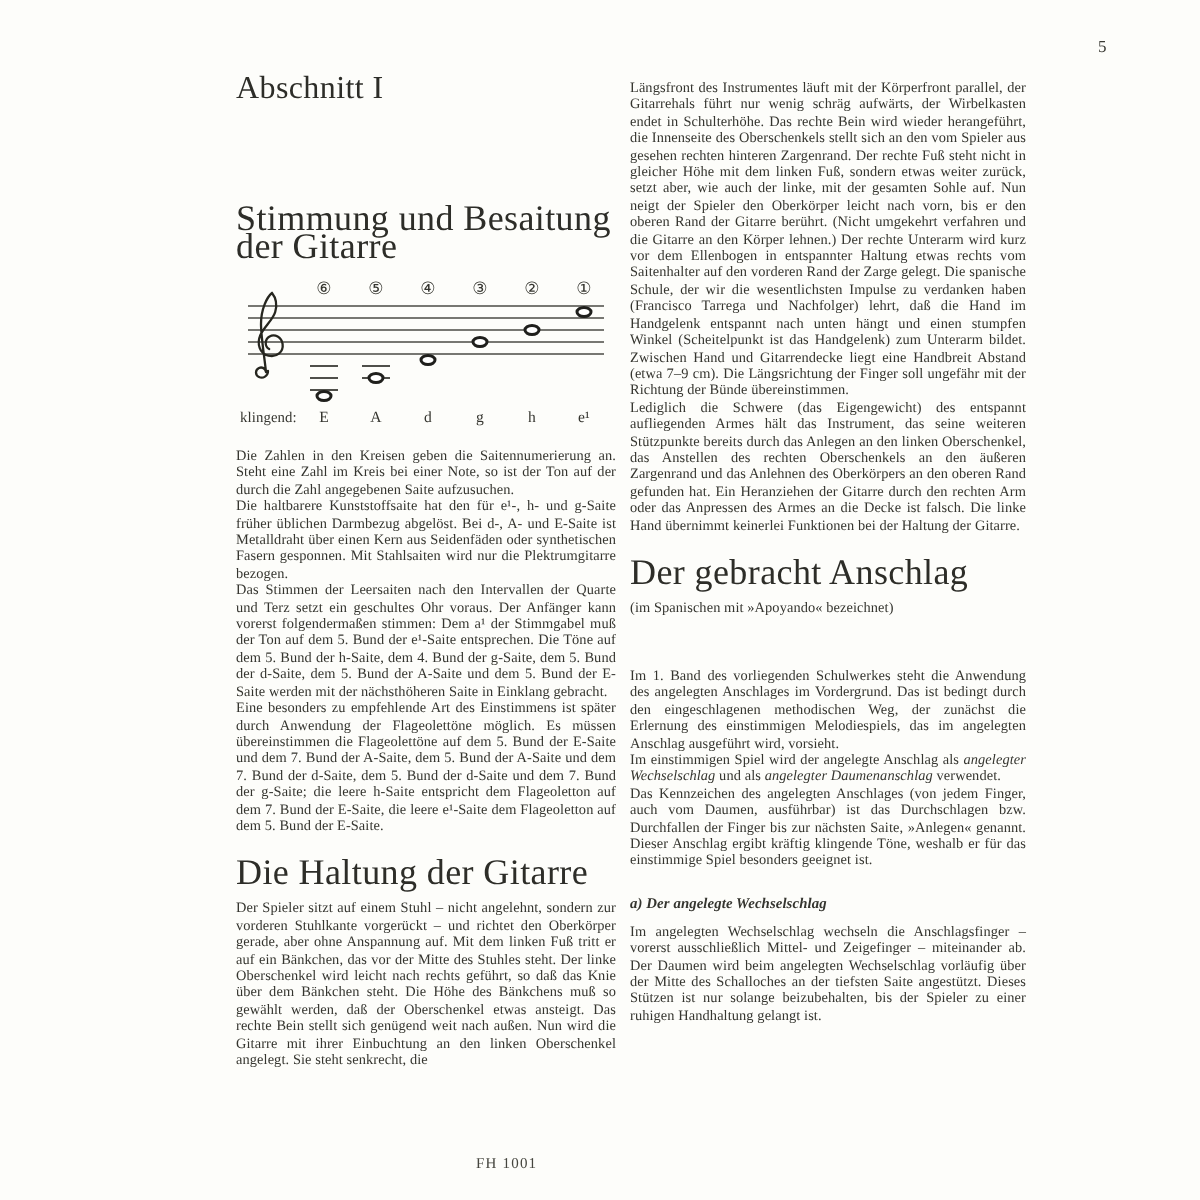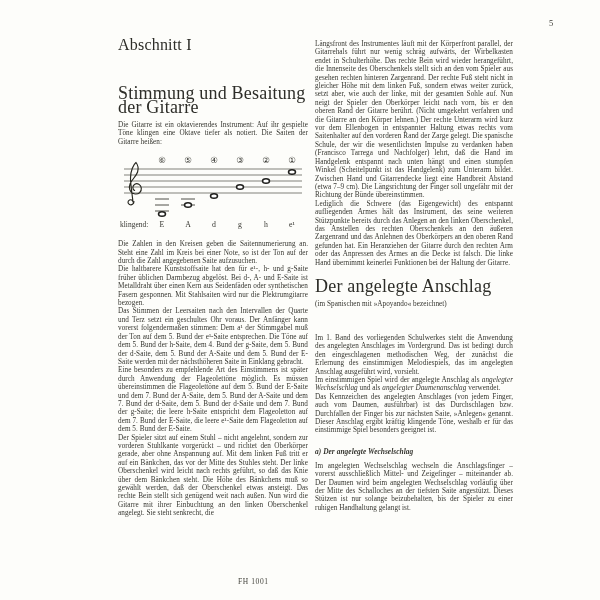--- a/index.html
+++ b/index.html
@@ -7,21 +7,21 @@
     width:600px;height:600px;background:#fdfdfa;
     font-family:"Liberation Serif", serif;color:#35352f;
     -webkit-font-smoothing:antialiased;
   }
   .page{position:relative;width:600px;height:600px;overflow:hidden;background:#fdfdfa;}
 
   .col{position:absolute;text-align:justify;font-size:7.2px;line-height:8.4px;letter-spacing:.05px;}
   .col-left{left:118px;top:36px;width:190px;}
   .col-right{left:315px;top:40px;width:198px;}
 
-  .chapter-title{font-size:16px;line-height:18px;margin:0 0 32px 0;font-weight:normal;color:#2d2d28;letter-spacing:.2px;text-align:left;}
+  .chapter-title{font-size:16px;line-height:18px;margin:0 0 48px 0;font-weight:normal;color:#2d2d28;letter-spacing:.2px;text-align:left;}
   .section-title{font-size:18px;line-height:14px;margin:0 0 7px 0;font-weight:normal;color:#2d2d28;letter-spacing:.2px;text-align:left;}
   .section-title.spaced{margin-top:12px;}
   .sub-note{font-size:7.2px;line-height:9px;margin:0 0 25px 0;text-align:left;}
   .subsection-title{font-size:7.4px;line-height:9px;font-style:italic;margin:12px 0 6px 0;text-align:left;}
   p.body{margin:0;}
   .it{font-style:italic;}
 
   .music{display:block;margin:7px 0 9px 0;}
   .music .sline{stroke:#4a4a44;stroke-width:.7;}
   .music .ledger{stroke:#3c3c36;stroke-width:.9;}
@@ -40,21 +40,20 @@
 
 <div class="page">
 
   <div class="page-number">5</div>
 
   <div class="col col-left">
     <h1 class="chapter-title">Abschnitt I</h1>
 
     <h2 class="section-title">Stimmung und Besaitung der Gitarre</h2>
 
-    <p class="body">Die Gitarre ist ein oktavierendes Instrument: Auf ihr gespielte Töne klingen eine Oktave tiefer als notiert. Die Saiten der Gitarre heißen:</p>
 
     <svg class="music" width="190" height="78" viewBox="0 0 190 78">
 
       <g>
         <text class="badge" x="44" y="10" text-anchor="middle">⑥</text>
         <text class="badge" x="70" y="10" text-anchor="middle">⑤</text>
         <text class="badge" x="96" y="10" text-anchor="middle">④</text>
         <text class="badge" x="122" y="10" text-anchor="middle">③</text>
         <text class="badge" x="148" y="10" text-anchor="middle">②</text>
         <text class="badge" x="174" y="10" text-anchor="middle">①</text>
@@ -99,28 +98,29 @@
         <text class="noteletter" x="148" y="74" text-anchor="middle">h</text>
         <text class="noteletter" x="174" y="74" text-anchor="middle">e¹</text>
       </g>
     </svg>
 
     <p class="body">Die Zahlen in den Kreisen geben die Saitennumerierung an. Steht eine Zahl im Kreis bei einer Note, so ist der Ton auf der durch die Zahl angegebenen Saite aufzusuchen.</p>
     <p class="body">Die haltbarere Kunststoffsaite hat den für e¹-, h- und g-Saite früher üblichen Darmbezug abgelöst. Bei d-, A- und E-Saite ist Metalldraht über einen Kern aus Seidenfäden oder synthetischen Fasern gesponnen. Mit Stahlsaiten wird nur die Plektrumgitarre bezogen.</p>
     <p class="body">Das Stimmen der Leersaiten nach den Intervallen der Quarte und Terz setzt ein geschultes Ohr voraus. Der Anfänger kann vorerst folgendermaßen stimmen: Dem a¹ der Stimmgabel muß der Ton auf dem 5. Bund der e¹-Saite entsprechen. Die Töne auf dem 5. Bund der h-Saite, dem 4. Bund der g-Saite, dem 5. Bund der d-Saite, dem 5. Bund der A-Saite und dem 5. Bund der E-Saite werden mit der nächsthöheren Saite in Einklang gebracht.</p>
     <p class="body">Eine besonders zu empfehlende Art des Einstimmens ist später durch Anwendung der Flageolettöne möglich. Es müssen übereinstimmen die Flageolettöne auf dem 5. Bund der E-Saite und dem 7. Bund der A-Saite, dem 5. Bund der A-Saite und dem 7. Bund der d-Saite, dem 5. Bund der d-Saite und dem 7. Bund der g-Saite; die leere h-Saite entspricht dem Flageoletton auf dem 7. Bund der E-Saite, die leere e¹-Saite dem Flageoletton auf dem 5. Bund der E-Saite.</p>
 
+    <h2 class="section-title spaced">Die Haltung der Gitarre</h2>
     <p class="body">Der Spieler sitzt auf einem Stuhl – nicht angelehnt, sondern zur vorderen Stuhlkante vorgerückt – und richtet den Oberkörper gerade, aber ohne Anspannung auf. Mit dem linken Fuß tritt er auf ein Bänkchen, das vor der Mitte des Stuhles steht. Der linke Oberschenkel wird leicht nach rechts geführt, so daß das Knie über dem Bänkchen steht. Die Höhe des Bänkchens muß so gewählt werden, daß der Oberschenkel etwas ansteigt. Das rechte Bein stellt sich genügend weit nach außen. Nun wird die Gitarre mit ihrer Einbuchtung an den linken Oberschenkel angelegt. Sie steht senkrecht, die</p>
   </div>
 
   <div class="col col-right">
     <p class="body">Längsfront des Instrumentes läuft mit der Körperfront parallel, der Gitarrehals führt nur wenig schräg aufwärts, der Wirbelkasten endet in Schulterhöhe. Das rechte Bein wird wieder herangeführt, die Innenseite des Oberschenkels stellt sich an den vom Spieler aus gesehen rechten hinteren Zargenrand. Der rechte Fuß steht nicht in gleicher Höhe mit dem linken Fuß, sondern etwas weiter zurück, setzt aber, wie auch der linke, mit der gesamten Sohle auf. Nun neigt der Spieler den Oberkörper leicht nach vorn, bis er den oberen Rand der Gitarre berührt. (Nicht umgekehrt verfahren und die Gitarre an den Körper lehnen.) Der rechte Unterarm wird kurz vor dem Ellenbogen in entspannter Haltung etwas rechts vom Saitenhalter auf den vorderen Rand der Zarge gelegt. Die spanische Schule, der wir die wesentlichsten Impulse zu verdanken haben (Francisco Tarrega und Nachfolger) lehrt, daß die Hand im Handgelenk entspannt nach unten hängt und einen stumpfen Winkel (Scheitelpunkt ist das Handgelenk) zum Unterarm bildet. Zwischen Hand und Gitarrendecke liegt eine Handbreit Abstand (etwa 7–9 cm). Die Längsrichtung der Finger soll ungefähr mit der Richtung der Bünde übereinstimmen.</p>
     <p class="body">Lediglich die Schwere (das Eigengewicht) des entspannt aufliegenden Armes hält das Instrument, das seine weiteren Stützpunkte bereits durch das Anlegen an den linken Oberschenkel, das Anstellen des rechten Oberschenkels an den äußeren Zargenrand und das Anlehnen des Oberkörpers an den oberen Rand gefunden hat. Ein Heranziehen der Gitarre durch den rechten Arm oder das Anpressen des Armes an die Decke ist falsch. Die linke Hand übernimmt keinerlei Funktionen bei der Haltung der Gitarre.</p>
 
-    <h2 class="section-title spaced">Der angelegte Anschlag</h2>
+    <h2 class="section-title spaced">Der gebracht Anschlag</h2>
     <p class="sub-note">(im Spanischen mit »Apoyando« bezeichnet)</p>
 
     <p class="body">Im 1. Band des vorliegenden Schulwerkes steht die Anwendung des angelegten Anschlages im Vordergrund. Das ist bedingt durch den eingeschlagenen methodischen Weg, der zunächst die Erlernung des einstimmigen Melodiespiels, das im angelegten Anschlag ausgeführt wird, vorsieht.</p>
     <p class="body"><span>Im einstimmigen Spiel wird der angelegte Anschlag als </span><span class="it">angelegter Wechselschlag</span><span> und als </span><span class="it">angelegter Daumenanschlag</span><span> verwendet.</span></p>
 
     <p class="body">Das Kennzeichen des angelegten Anschlages (von jedem Finger, auch vom Daumen, ausführbar) ist das Durchschlagen bzw. Durchfallen der Finger bis zur nächsten Saite, »Anlegen« genannt. Dieser Anschlag ergibt kräftig klingende Töne, weshalb er für das einstimmige Spiel besonders geeignet ist.</p>
 
     <h3 class="subsection-title">a) Der angelegte Wechselschlag</h3>
     <p class="body">Im angelegten Wechselschlag wechseln die Anschlagsfinger – vorerst ausschließlich Mittel- und Zeigefinger – miteinander ab. Der Daumen wird beim angelegten Wechselschlag vorläufig über der Mitte des Schalloches an der tiefsten Saite angestützt. Dieses Stützen ist nur solange beizubehalten, bis der Spieler zu einer ruhigen Handhaltung gelangt ist.</p>
   </div>

